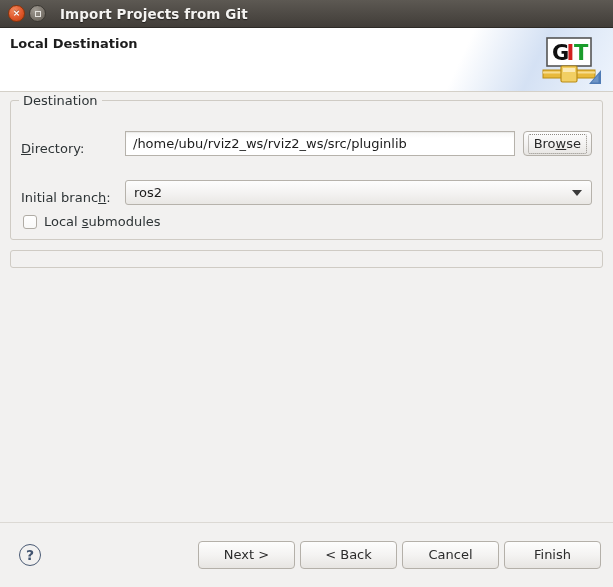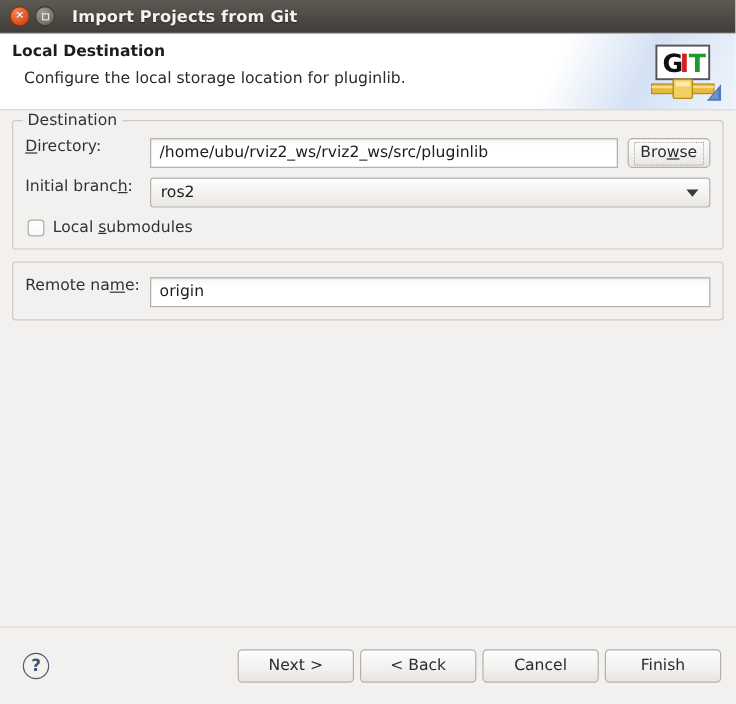--- a/index.html
+++ b/index.html
@@ -140,22 +140,22 @@
     position: absolute;
     top: -8px;
     left: 8px;
     background: #f2f1f0;
     padding: 0 4px;
     font-size: 13px;
     color: #2e3436;
   }
   .row {
     display: flex;
-    align-items: flex-start;
-    margin-top: 8px;
+    align-items: flex-end;
+    margin-top: 24px;
   }
   .row:first-of-type { margin-top: 6px; }
   .lbl {
     font-size: 13px;
     color: #2e3436;
     white-space: nowrap;
     flex: 0 0 auto;
   }
   .mn { text-decoration: underline; }
 
@@ -280,21 +280,20 @@
     <div class="btn-close">×</div>
     <div class="btn-max">
         <span class="sq"></span>
       </div>
     <div class="title-text">Import Projects from Git</div>
   </div>
 
   <div class="header">
     <div class="header-sheen"></div>
     <div class="header-title">Local Destination</div>
-    <div class="header-desc">Configure the local storage location for pluginlib.</div>
     <svg class="git-logo" viewBox="0 0 64 54">
 
       <rect x="10" y="2" width="44" height="28" fill="#ffffff" stroke="#555555" stroke-width="1.6"></rect>
       <text x="15" y="24" font-family="DejaVu Sans, sans-serif" font-size="21" font-weight="bold" fill="#101010">G</text>
       <text x="29.5" y="24" font-family="DejaVu Sans, sans-serif" font-size="21" font-weight="bold" fill="#d21f1f">I</text>
       <text x="37" y="24" font-family="DejaVu Sans, sans-serif" font-size="21" font-weight="bold" fill="#1a9c2c">T</text>
 
       <rect x="6" y="34" width="52" height="8" fill="#e8b93c" stroke="#b98c15" stroke-width="1"></rect>
       <rect x="6" y="35.5" width="52" height="2" fill="#f7dd90"></rect>
       <rect x="24" y="30" width="16" height="16" rx="1.5" fill="#f2cf63" stroke="#b98c15" stroke-width="1.2"></rect>
@@ -324,24 +323,20 @@
         </div>
       </div>
 
       <div class="check-row">
         <span class="checkbox"></span>
         <span class="lbl"><span>Local </span><span class="mn">s</span><span>ubmodules</span></span>
       </div>
     </div>
 
     <div class="group">
-      <div class="row">
-        <div class="lbl" style="width:104px"><span>Remote na</span><span class="mn">m</span><span>e:</span></div>
-        <input class="txt" type="text" value="origin" style="">
-      </div>
     </div>
 
   </div>
 
   <div class="footer">
     <div class="help-icon">?</div>
     <div class="footer-spacer"></div>
     <div class="nav-btns">
       <button class="btn nav-btn">Next &gt;</button>
       <button class="btn nav-btn">&lt; Back</button>

